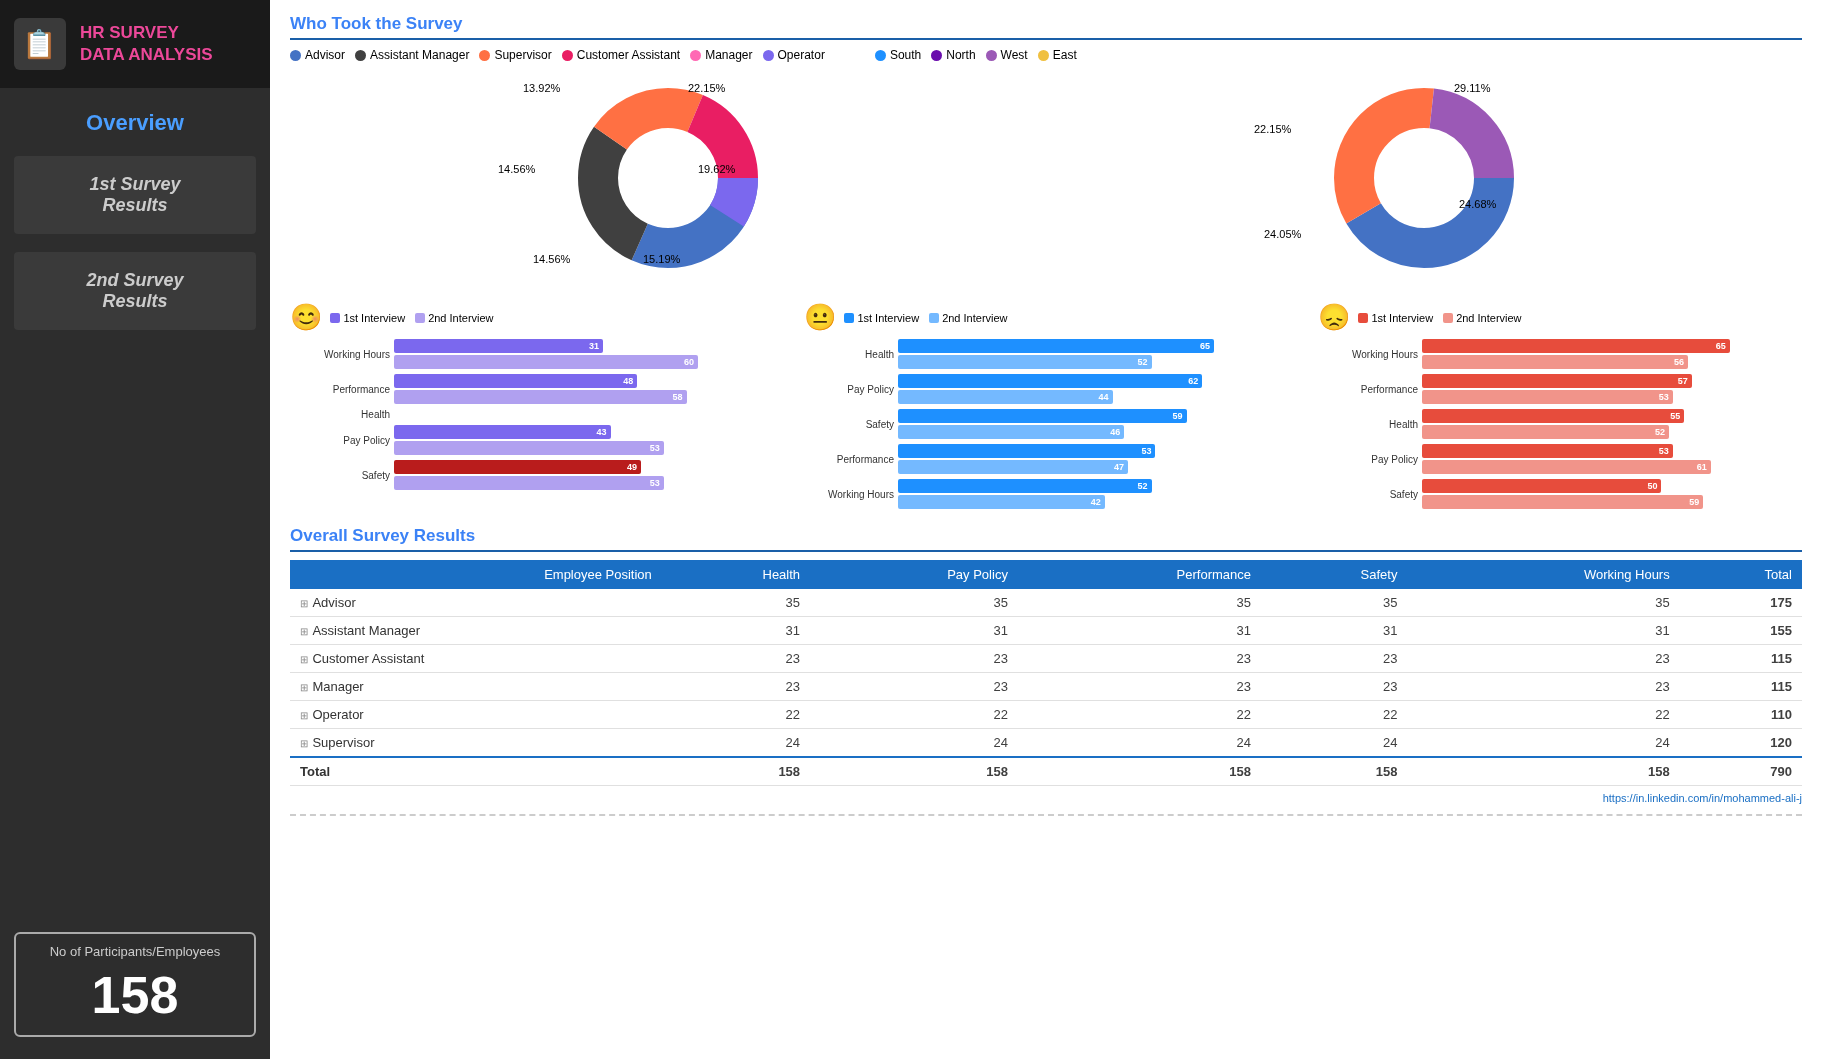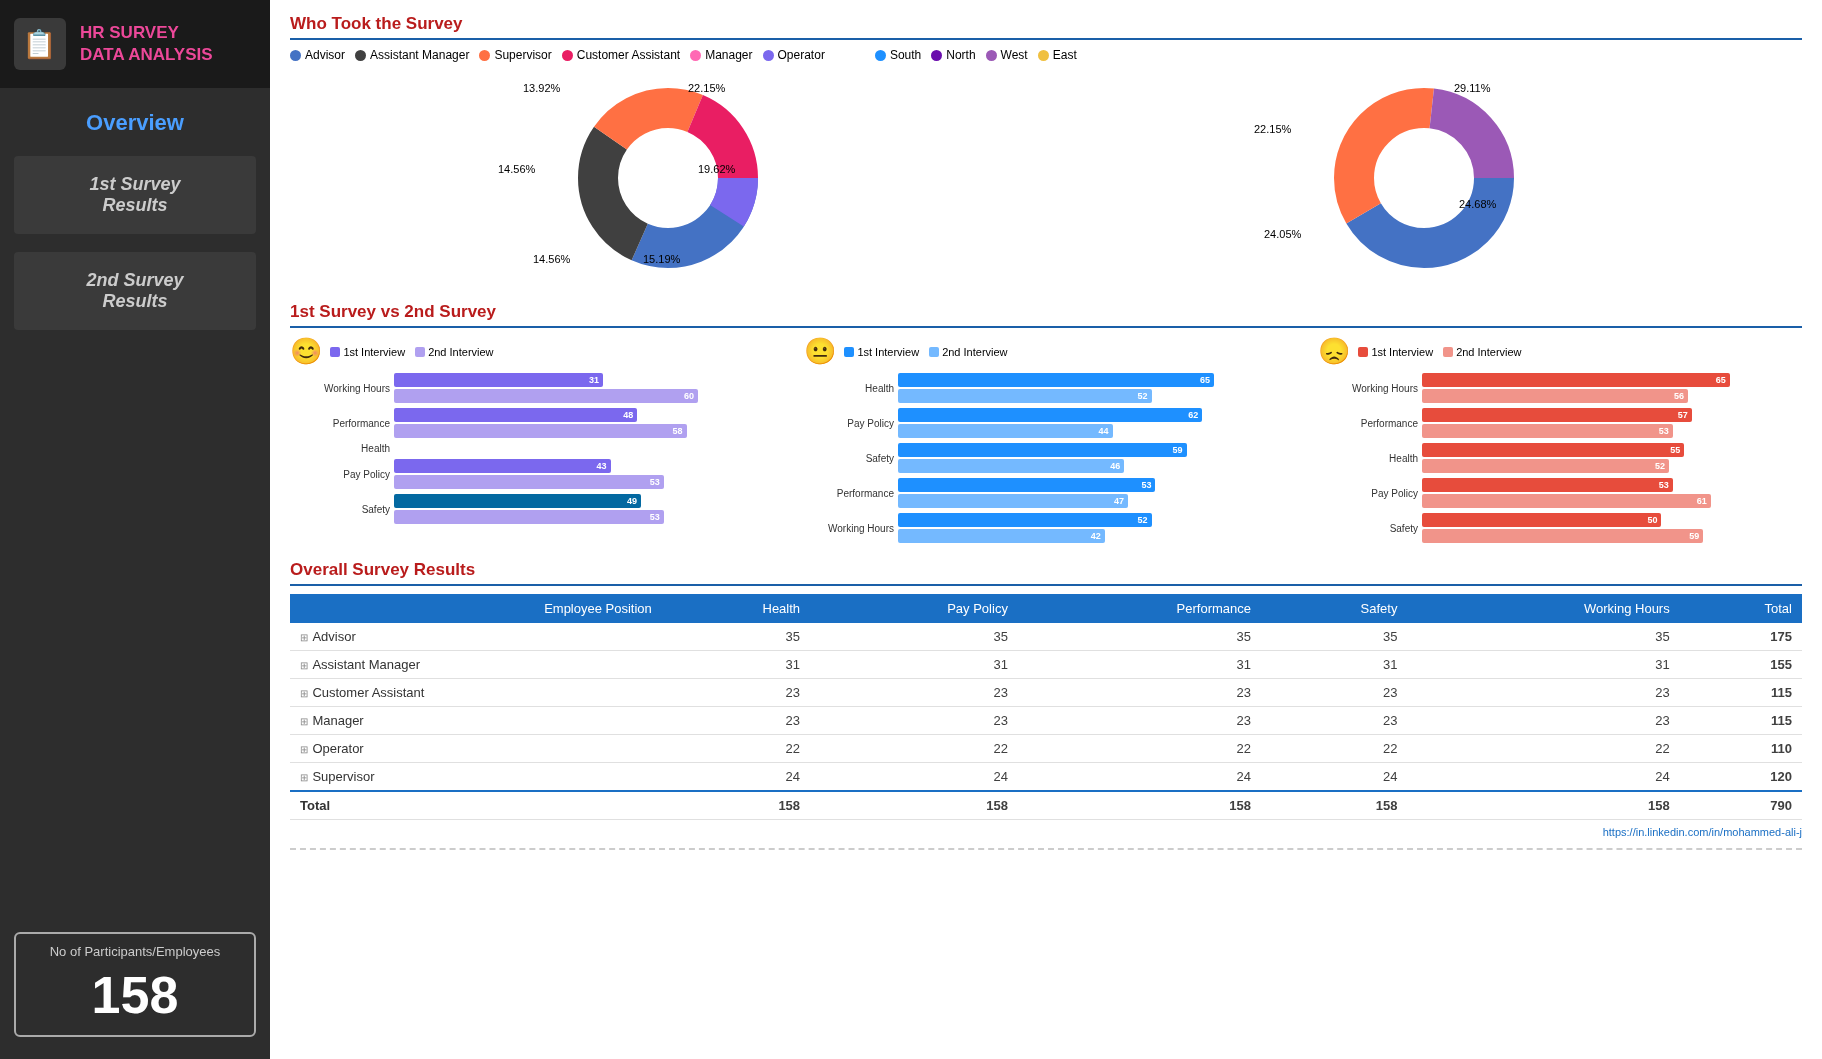--- a/index.html
+++ b/index.html
@@ -84,21 +84,21 @@
     
     .main-content {
       flex: 1;
       background: white;
       padding: 14px 20px 10px 20px;
       overflow-y: auto;
     }
     .section-title {
       font-size: 17px;
       font-weight: bold;
-      color: #b91c1c;
+      color: #3b82f6;
       margin-bottom: 8px;
       border-bottom: 2px solid #1a5fa8;
       padding-bottom: 4px;
     }
 
     
     .legend-row {
       display: flex;
       flex-wrap: wrap;
       gap: 10px;
@@ -351,21 +351,20 @@
         <circle cx="100" cy="100" r="40" fill="white"></circle>
       </svg>
 
       <div style="position:absolute;left:200px;top:14px;font-size:11px;">29.11%</div>
       <div style="position:absolute;left:205px;top:130px;font-size:11px;">24.68%</div>
       <div style="position:absolute;left:10px;top:160px;font-size:11px;">24.05%</div>
       <div style="position:absolute;left:0px;top:55px;font-size:11px;">22.15%</div>
     </div>
   </div>
 
-  <div class="section-title">1st Survey vs 2nd Survey</div>
 
   <div class="chart-panels">
 
     <div class="chart-panel">
       <div class="chart-panel-header">
         <span class="smiley">😊</span>
         <div class="chart-legend-mini">
           <span>
             <span class="legend-sq" style="background:#7B68EE"></span>
             1st Interview
@@ -427,21 +426,21 @@
                   <span class="bar-value">53</span>
                 </div>
             </div>
           </div>
         </div>
 
         <div class="bar-row">
           <div class="bar-label bar-label-left">Safety</div>
           <div class="bar-group">
             <div class="bar-track">
-              <div class="bar-fill" style="width:65%;background:#0369a1">
+              <div class="bar-fill" style="width:65%;background:#b91c1c">
                   <span class="bar-value">49</span>
                 </div>
             </div>
             <div class="bar-track">
               <div class="bar-fill" style="width:71%;background:#B0A0F0">
                   <span class="bar-value">53</span>
                 </div>
             </div>
           </div>
         </div>

